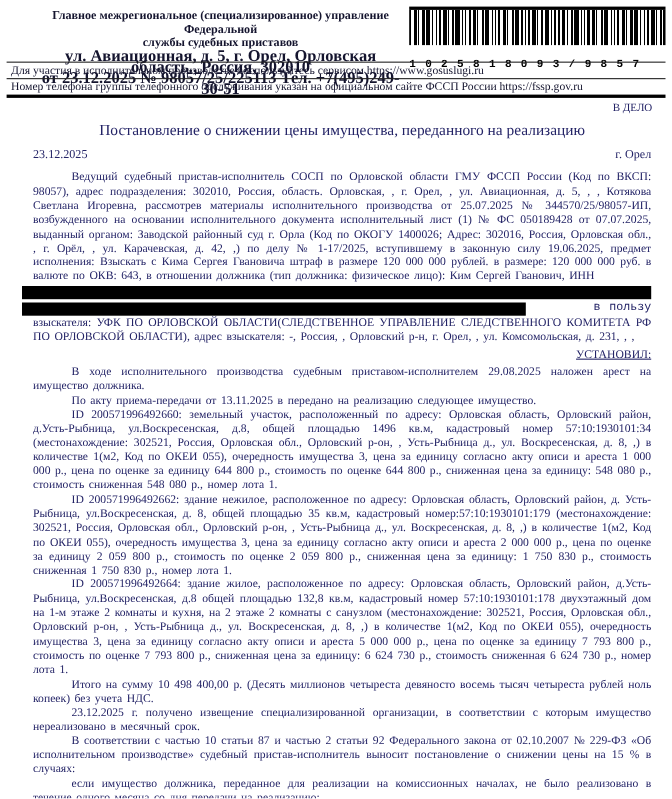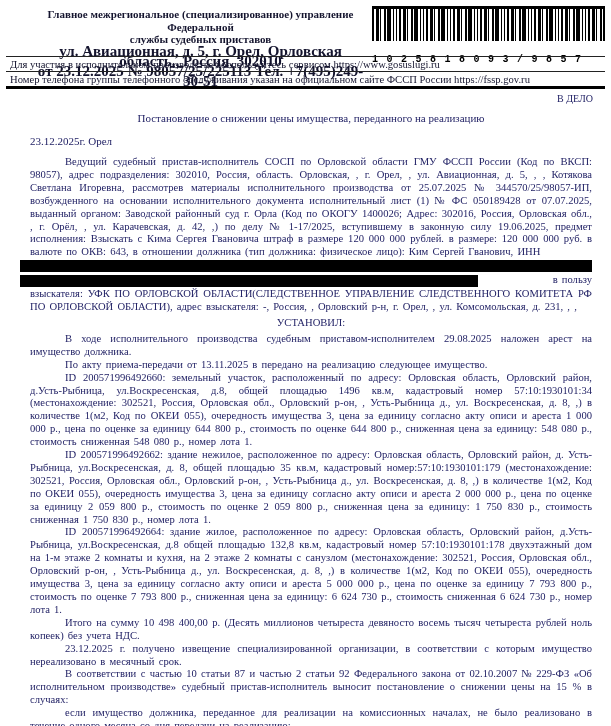--- a/index.html
+++ b/index.html
@@ -25,35 +25,35 @@
     margin-top:13px;color:#000;
     font-family:"Liberation Mono","DejaVu Sans Mono",monospace;
     font-size:10px;font-weight:bold;letter-spacing:8.5px;white-space:nowrap;
     overflow:hidden;
   }
   .rule-thin{position:absolute;left:6px;right:6px;height:1px;background:#222;}
   .rule-thick{position:absolute;left:6px;right:6px;height:3px;background:#000;}
   .notice{position:absolute;left:10px;right:10px;font-weight:normal;font-size:10.6px;color:#14142e;white-space:nowrap;overflow:hidden;}
   .in-case{position:absolute;right:18px;top:93px;font-size:10px;color:#232366;}
   
-  .doc-title{position:absolute;left:30px;right:19px;top:112px;text-align:center;font-size:11px;}
-  .dateline{position:absolute;left:30px;right:19px;top:135px;display:flex;justify-content:flex-start;font-size:11px;}
+  .doc-title{position:absolute;left:30px;right:19px;top:112px;text-align:center;font-size:14px;}
+  .dateline{position:absolute;left:30px;right:19px;top:135px;display:flex;justify-content:space-between;font-size:11px;}
   
   .body-text{
     position:absolute;left:30px;right:19px;top:156px;
     font-size:10.6px;line-height:12.9px;word-spacing:1.5px;text-align:justify;
   }
   .body-text p{margin:0;text-indent:35px;}
   .body-text p.no-indent{text-indent:0;font-family:Liberation Serif, serif;}
-  .centered{text-align:center;text-indent:0 !important;margin:3px 0 !important;}
+  .centered{text-align:right;text-indent:0 !important;margin:3px 0 !important;text-decoration:underline;}
   
   .redaction{margin:1px 0 1px -10px;}
   .red-bar{background:#000;height:12px;}
   .red-bar.full{width:100%;}
-  .red-row{display:flex;align-items:center;margin-top:2px;}
+  .red-row{display:flex;align-items:center;margin-top:2px;font-family:Liberation Mono, monospace;}
   .red-bar.partial{width:458px;}
   .red-suffix{margin-left:auto;padding-left:4px;}
 </style>
 </head>
 <body>
 
 <div class="page">
 
   <div class="letterhead">
     <div class="org-line">Главное межрегиональное (специализированное) управление Федеральной</div>

